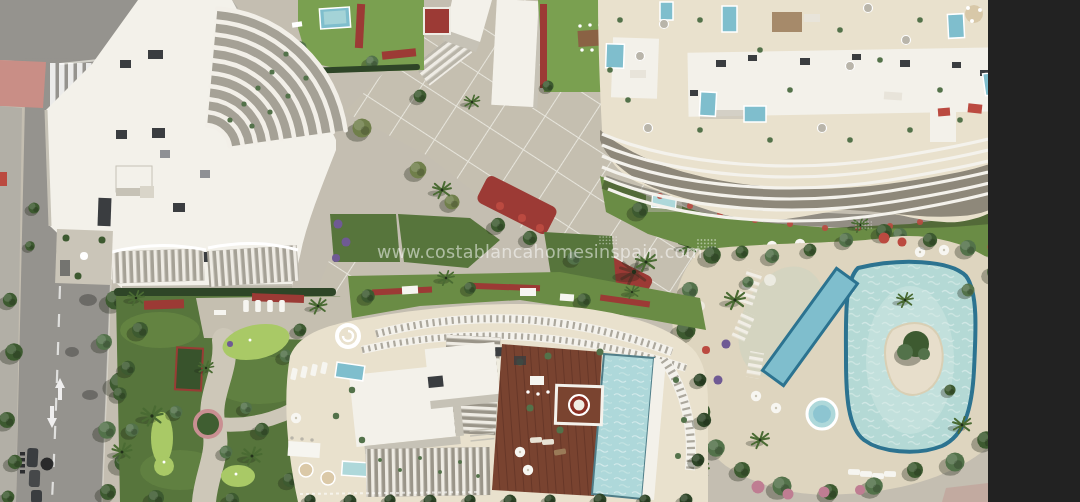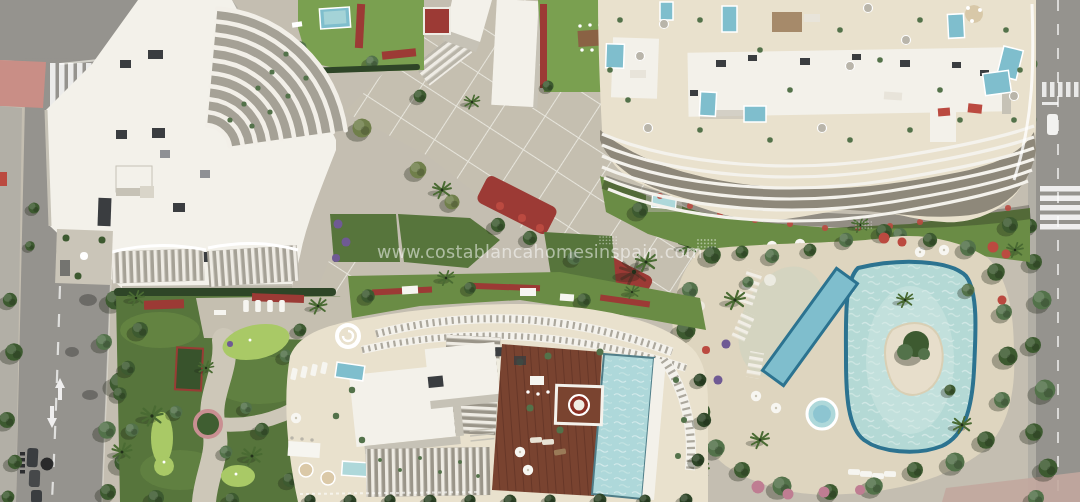--- a/index.html
+++ b/index.html
@@ -1,16 +1,16 @@
 <!DOCTYPE html>
 <html style="--ground: #c4beb1; --road: #95938e; --sidewalk: #b2afa6; --red-pave: #c98e86; --white: #f3f1ea; --white-shadow: #c6c2b6; --cream: #e9e1cd; --sand: #ded5bf; --paving: #c5bfb0; --paveline: #eeece4; --grass-bright: #7aa050; --grass: #6a8c45; --grass-dark: #57753c; --putting: #a9c966; --hedge: #2e4527; --tree1: #3d5a30; --tree2: #53724a; --olive: #707f4b; --pool-light: #aed8da; --pool-mid: #7fbecd; --pool-rim: #2c7390; --lagoon: #b4d9d5; --island: #e7decb; --flower-red: #9c3a35; --flower-red2: #bb4a40; --flower-pink: #bf7d92; --flower-purple: #6f5a94; --wood: #794330; --wood-line: #5b2f22; --dark: #3a3d40; --facade-shadow: #8e887a;"><head>
 <meta charset="utf-8">
 <style>
   html,body{margin:0;padding:0;background:#222;}
-  .stage{position:relative;width:1080px;height:502px;overflow:hidden;background:var(--ground,#c4beb1);font-family:"DejaVu Sans",sans-serif;}
+  .stage{position:relative;width:988px;height:502px;overflow:hidden;background:var(--ground,#c4beb1);font-family:"DejaVu Sans",sans-serif;}
   .stage svg{position:absolute;left:0;top:0;display:block;}
   text.wm{font-family:"DejaVu Sans",sans-serif;font-size:17.5px;letter-spacing:.3px;fill:#ffffff;}
   .rd{fill:var(--road)} .sw{fill:var(--sidewalk)} .rp{fill:var(--red-pave)}
   .wh{fill:var(--white)} .whs{fill:var(--white-shadow)} .cr{fill:var(--cream)} .sa{fill:var(--sand)}
   .pv{fill:var(--paving)} .gb{fill:var(--grass-bright)} .gr{fill:var(--grass)} .gd{fill:var(--grass-dark)}
   .pg{fill:var(--putting)} .hg{fill:var(--hedge)}
   .pl{fill:var(--pool-light)} .pm{fill:var(--pool-mid)} .is{fill:var(--island)}
   .rf{fill:var(--flower-red)} .rf2{fill:var(--flower-red2)} .pk{fill:var(--flower-pink)} .pu{fill:var(--flower-purple)} .dk{fill:var(--dark)}
   .ct1{color:var(--tree1)} .ct2{color:var(--tree2)} .col{color:var(--olive)} .chg{color:var(--hedge)} .cpalm{color:#4a6b33}
   .fin{fill:none;stroke:#f2efe8;stroke-width:4.6;stroke-linecap:round}

